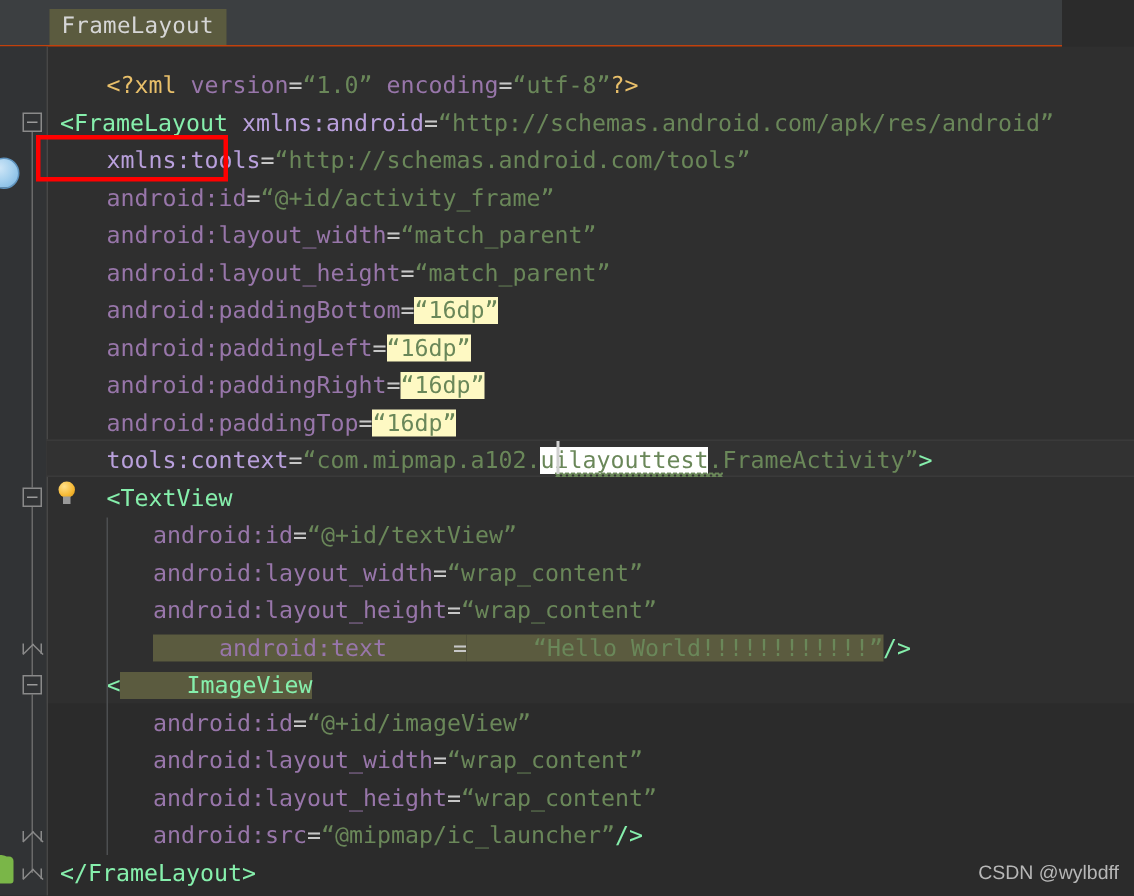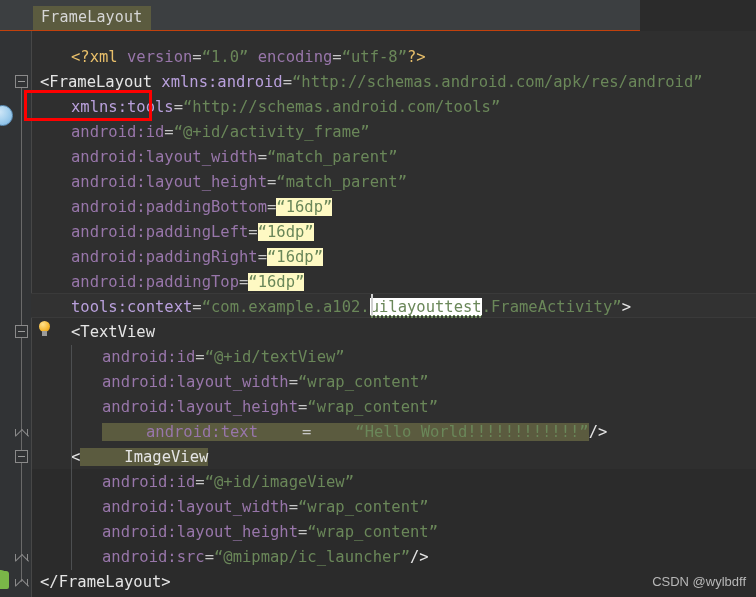--- a/index.html
+++ b/index.html
@@ -11,21 +11,21 @@
     width: 756px;
     height: 597px;
     overflow: hidden;
     font-family: "DejaVu Sans Mono", monospace;
   }
 
   
   #breadcrumb-bar {
     position: absolute;
     left: 0; top: 0;
-    width: 640px; height: 30px;
+    width: 708px; height: 30px;
     background: #3c3f41;
     border-bottom: 5px solid #c2410c;
   }
   #breadcrumb-chip {
     position: absolute;
     left: 33px; top: 6px;
     padding: 1px 8px 3px 8px;
     background: #5b5b3f;
     color: #d6d6d6;
     font-size: 15px;
@@ -114,21 +114,21 @@
     left: 31px;
     width: 725px;
     height: 25px;
     background: #323232;
     border-top: 1px solid #3a3a3a;
     border-bottom: 1px solid #3a3a3a;
     box-sizing: border-box;
   }
 
   
-  .tag      { color: #e5e5e5; }
+  .tag      { color: #86efac; }
   .attr     { color: #9876aa; }
   .ns       { color: #b9a0dc; }
   .eq       { color: #c7c7c7; }
   .val      { color: #6a8759; }
   .proc     { color: #e8bf6a; }
   .plain    { color: #bcbcbc; }
 
   .hl { background: #5b5b3f; padding-left: 44px; }
   .hl-soft { background: #fef9c3; }
   .hl-green { background: #ffffff; }
@@ -234,21 +234,21 @@
       <div class="line" style="top: 39px; left: 40px;"><span class="tag">&lt;FrameLayout</span><span class="plain"> </span><span class="ns">xmlns:android</span><span class="eq">=</span><span class="val">“http://schemas.android.com/apk/res/android”</span></div>
       <div class="line" style="top: 64px; left: 71px;"><span class="ns">xmlns:tools</span><span class="eq">=</span><span class="val">“http://schemas.android.com/tools”</span></div>
       <div class="line" style="top: 89px; left: 71px;"><span class="attr">android:id</span><span class="eq">=</span><span class="val">“@+id/activity_frame”</span></div>
       <div class="line" style="top: 114px; left: 71px;"><span class="attr">android:layout_width</span><span class="eq">=</span><span class="val">“match_parent”</span></div>
       <div class="line" style="top: 139px; left: 71px;"><span class="attr">android:layout_height</span><span class="eq">=</span><span class="val">“match_parent”</span></div>
       <div class="line" style="top: 164px; left: 71px;"><span class="attr">android:paddingBottom</span><span class="eq">=</span><span class="val hl-soft">“16dp”</span></div>
       <div class="line" style="top: 189px; left: 71px;"><span class="attr">android:paddingLeft</span><span class="eq">=</span><span class="val hl-soft">“16dp”</span></div>
       <div class="line" style="top: 214px; left: 71px;"><span class="attr">android:paddingRight</span><span class="eq">=</span><span class="val hl-soft">“16dp”</span></div>
       <div class="line" style="top: 239px; left: 71px; text-align: right;"><span class="attr">android:paddingTop</span><span class="eq">=</span><span class="val hl-soft">“16dp”</span></div>
       <div class="line-caret-row" style="top: 262px;"></div>
-      <div class="line" style="top: 264px; left: 71px;"><span class="ns">tools:context</span><span class="eq">=</span><span class="val">“com.example.a102.</span><span class="val hl-green" id="tok-squiggle">uilayouttest</span><span class="val">.FrameActivity”</span><span class="tag">&gt;</span></div>
+      <div class="line" style="top: 264px; left: 71px;"><span class="ns">tools:context</span><span class="eq">=</span><span class="val">“com.mipmap.a102.</span><span class="val hl-green" id="tok-squiggle">uilayouttest</span><span class="val">.FrameActivity”</span><span class="tag">&gt;</span></div>
       <div class="squiggle" style="left: 369.656px; top: 284px; width: 111.984px;"></div>
       <div class="caret" style="left: 370.656px; top: 263px; height: 22px;"></div>
       <div class="line" style="top: 289px; left: 71px;"><span class="tag">&lt;TextView</span></div>
       <div class="line" style="top: 314px; left: 102px;"><span class="attr">android:id</span><span class="eq">=</span><span class="val">“@+id/textView”</span></div>
       <div class="line" style="top: 339px; left: 102px;"><span class="attr">android:layout_width</span><span class="eq">=</span><span class="val">“wrap_content”</span></div>
       <div class="line" style="top: 364px; left: 102px;"><span class="attr">android:layout_height</span><span class="eq">=</span><span class="val">“wrap_content”</span></div>
       <div class="line" style="top: 389px; left: 102px;"><span class="attr hl">android:text</span><span class="eq hl">=</span><span class="val hl">“Hello World!!!!!!!!!!!!”</span><span class="tag">/&gt;</span></div>
       <div class="line" style="top: 414px; left: 71px;"><span class="tag">&lt;</span><span class="tag hl">ImageView</span></div>
       <div class="line" style="top: 439px; left: 102px;"><span class="attr">android:id</span><span class="eq">=</span><span class="val">“@+id/imageView”</span></div>
       <div class="line" style="top: 464px; left: 102px;"><span class="attr">android:layout_width</span><span class="eq">=</span><span class="val">“wrap_content”</span></div>

